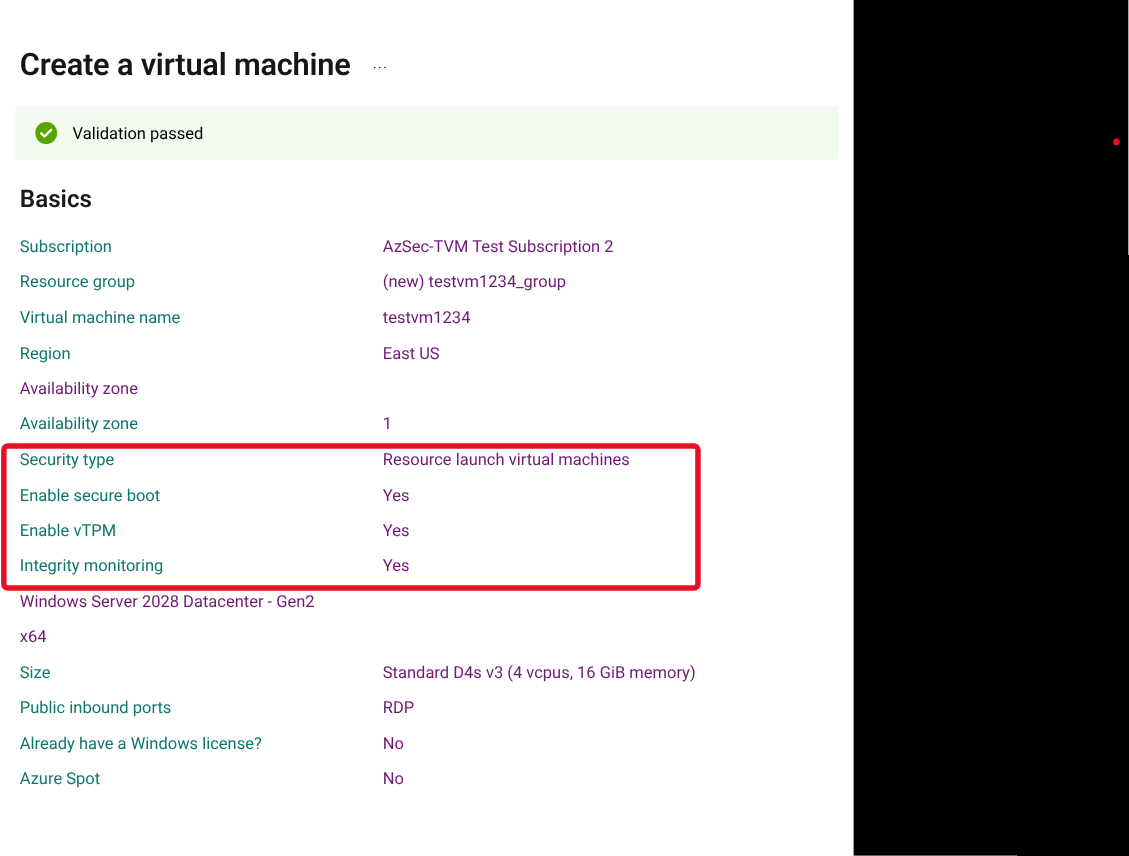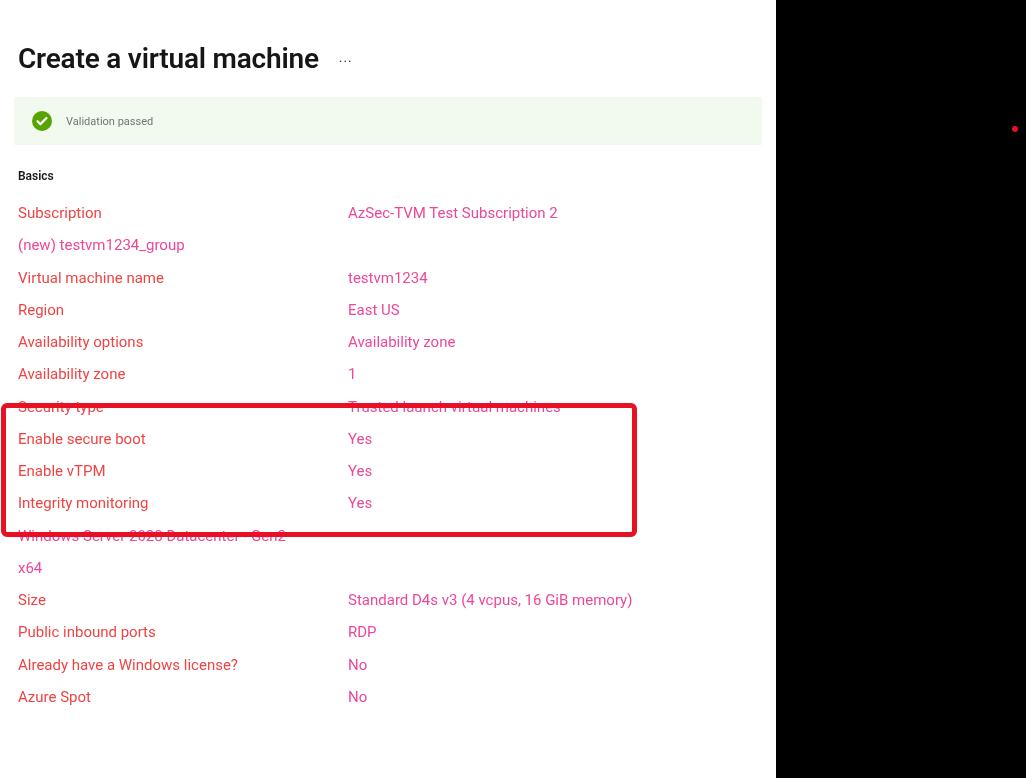--- a/index.html
+++ b/index.html
@@ -65,45 +65,45 @@
       padding: 14px 18px;
       margin: 0 14px 24px 14px;
     }
     .check-icon {
       width: 20px;
       height: 20px;
       margin-right: 14px;
       flex-shrink: 0;
     }
     .validation-text {
-      font-size: 11px;
-      color: #737373;
+      font-size: 15px;
+      color: #000000;
     }
     .section-title {
-      font-size: 12px;
+      font-size: 22px;
       font-weight: 600;
       color: #1b1b1b;
       padding: 0 18px 14px 18px;
     }
     .kv-list {
       padding: 0 18px;
     }
     .kv-row {
       display: flex;
       padding: 6px 0;
       font-size: 15px;
       line-height: 1.35;
     }
     .kv-label {
       width: 330px;
-      color: #ef4444;
+      color: #0f766e;
       flex-shrink: 0;
     }
     .kv-value {
-      color: #ec4899;
+      color: #701a75;
     }
     .highlight-box {
       position: absolute;
       border: 5px solid #e81123;
       border-radius: 6px;
       pointer-events: none;
       left: 1px;
       top: 403px;
       width: 636px;
       height: 134px;
@@ -130,41 +130,41 @@
   </div>
 
   <div class="section-title">Basics</div>
 
   <div class="kv-list">
     <div class="kv-row">
       <div class="kv-label">Subscription</div>
       <div class="kv-value">AzSec-TVM Test Subscription 2</div>
     </div>
     <div class="kv-row">
+      <div class="kv-label">Resource group</div>
       <div class="kv-value">(new) testvm1234_group</div>
     </div>
     <div class="kv-row">
       <div class="kv-label">Virtual machine name</div>
       <div class="kv-value">testvm1234</div>
     </div>
     <div class="kv-row">
       <div class="kv-label">Region</div>
       <div class="kv-value">East US</div>
     </div>
     <div class="kv-row">
-      <div class="kv-label">Availability options</div>
       <div class="kv-value">Availability zone</div>
     </div>
     <div class="kv-row">
       <div class="kv-label">Availability zone</div>
       <div class="kv-value">1</div>
     </div>
     <div class="kv-row">
       <div class="kv-label">Security type</div>
-      <div class="kv-value">Trusted launch virtual machines</div>
+      <div class="kv-value">Resource launch virtual machines</div>
     </div>
     <div class="kv-row">
       <div class="kv-label">Enable secure boot</div>
       <div class="kv-value">Yes</div>
     </div>
     <div class="kv-row">
       <div class="kv-label">Enable vTPM</div>
       <div class="kv-value">Yes</div>
     </div>
     <div class="kv-row">

